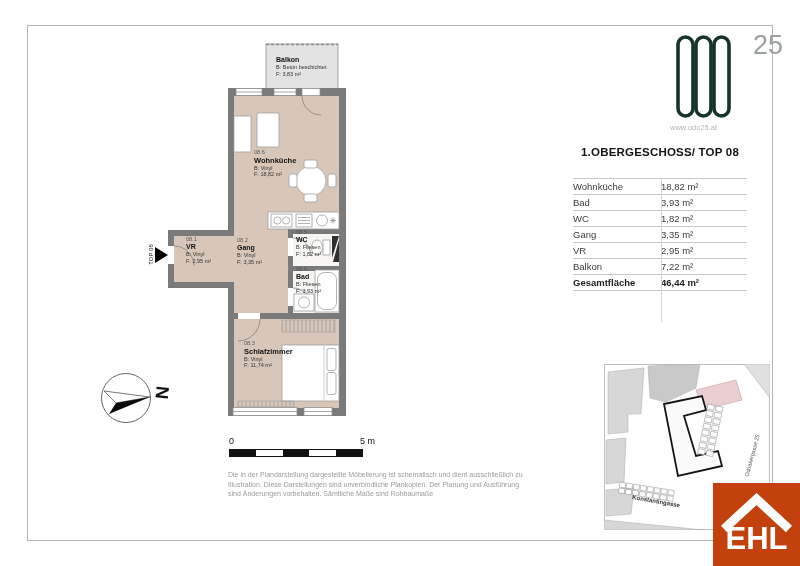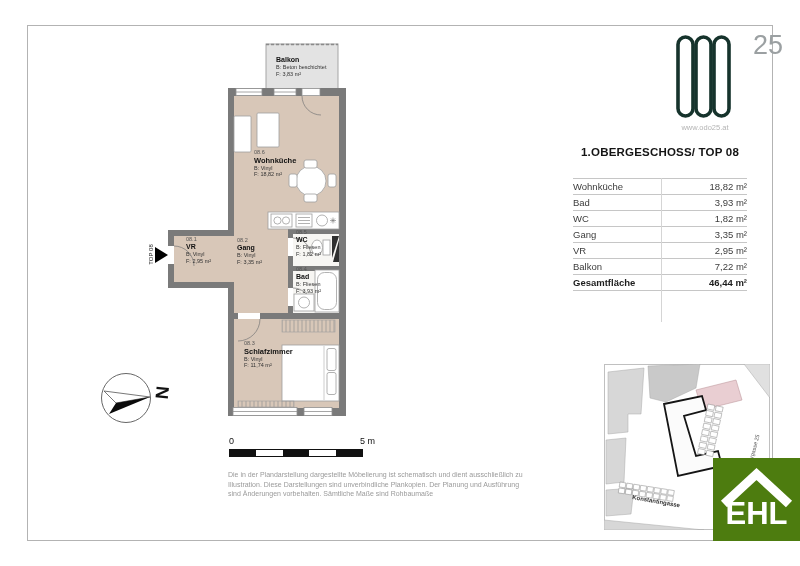--- a/index.html
+++ b/index.html
@@ -5,31 +5,31 @@
   html,body{margin:0;padding:0;background:#fff;}
   .canvas{position:relative;width:800px;height:566px;background:#ffffff;overflow:hidden;
           font-family:"Liberation Sans",sans-serif;}
   .sheet-border{position:absolute;left:27px;top:25px;width:744px;height:514px;
                 border:1px solid #b3b3b3;z-index:0;}
   svg{display:block;}
   .abs{position:absolute;}
 
   
   .odo-num{position:absolute;left:731px;top:30px;font-size:27px;color:#9ba0a2;z-index:2;margin-left:22px;}
-  .odo-web{position:absolute;left:670px;top:123px;width:70px;text-align:center;
+  .odo-web{position:absolute;left:670px;top:123px;width:70px;text-align:left;
            font-size:7.5px;color:#b4b4b4;z-index:2;}
 
   
   .page-title{position:absolute;left:565px;top:146px;width:190px;text-align:center;
               font-size:11.5px;font-weight:700;color:#141414;letter-spacing:.2px;z-index:2;}
   .area-table{position:absolute;left:573px;top:178px;width:174px;z-index:2;font-size:9.5px;color:#3c3c3c;}
   .t-row{display:flex;align-items:center;height:15px;border-bottom:1px solid #c6c6c6;}
   .t-row:first-child{border-top:1px solid #c6c6c6;}
   .t-row .lbl{flex:0 0 88px;}
-  .t-row .val{flex:1;text-align:right;padding-left:29px;}
+  .t-row .val{flex:1;text-align:left;}
   .t-row.bold{font-weight:700;color:#1d1d1d;}
   .col-sep{position:absolute;left:661px;top:178px;width:1px;height:144px;background:#d5d5d5;z-index:3;}
 
   
   .rl{position:absolute;z-index:3;line-height:1.2;}
   .rl .n{font-size:5.5px;color:#555;}
   .rl .t{font-size:7.5px;font-weight:700;color:#111;}
   .rl.small .t{font-size:7px;}
   .rl .d{font-size:5.5px;color:#333;}
 
@@ -44,21 +44,21 @@
   .scalebar .f{position:absolute;right:-13px;top:0;}
   .scalebar .bar{position:absolute;left:0;top:13px;width:132px;height:6px;border:1px solid #111;display:flex;}
   .scalebar .bar span{flex:1;}
   .seg-b{background:#111;} .seg-w{background:#fff;}
 
   .disclaimer{position:absolute;left:228px;top:470px;width:345px;z-index:2;
               font-size:7px;line-height:9.6px;color:#9a9a9a;}
 
   
   .sitemap{position:absolute;left:604px;top:364px;z-index:1;}
-  .ehl{position:absolute;left:713px;top:458px;width:87px;height:83px;background:#4d7c0f;z-index:6;}
+  .ehl{position:absolute;left:713px;top:483px;width:87px;height:83px;background:#c2410c;z-index:6;}
   .ehl .txt{position:absolute;left:0;top:38px;width:100%;text-align:center;
             font-size:31px;font-weight:700;color:#fff;letter-spacing:0;}
 </style>
 </head>
 <body>
 
 <div class="canvas">
 
   <div class="sheet-border"></div>
 

